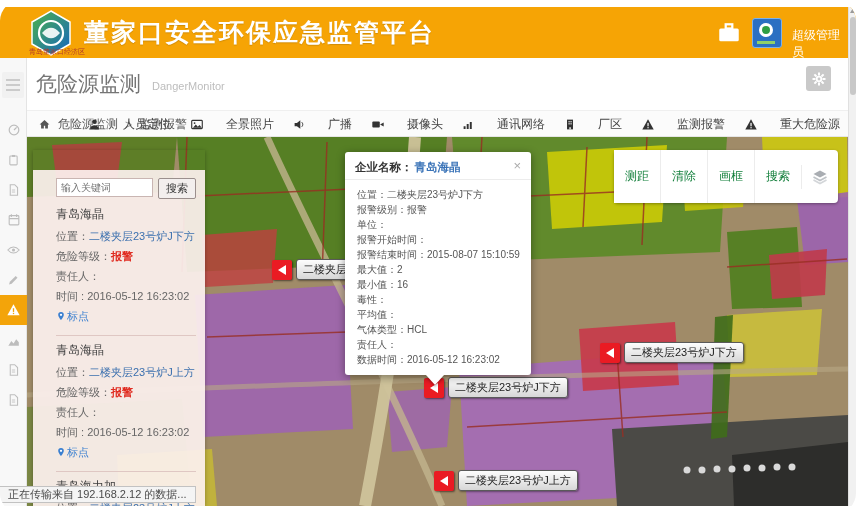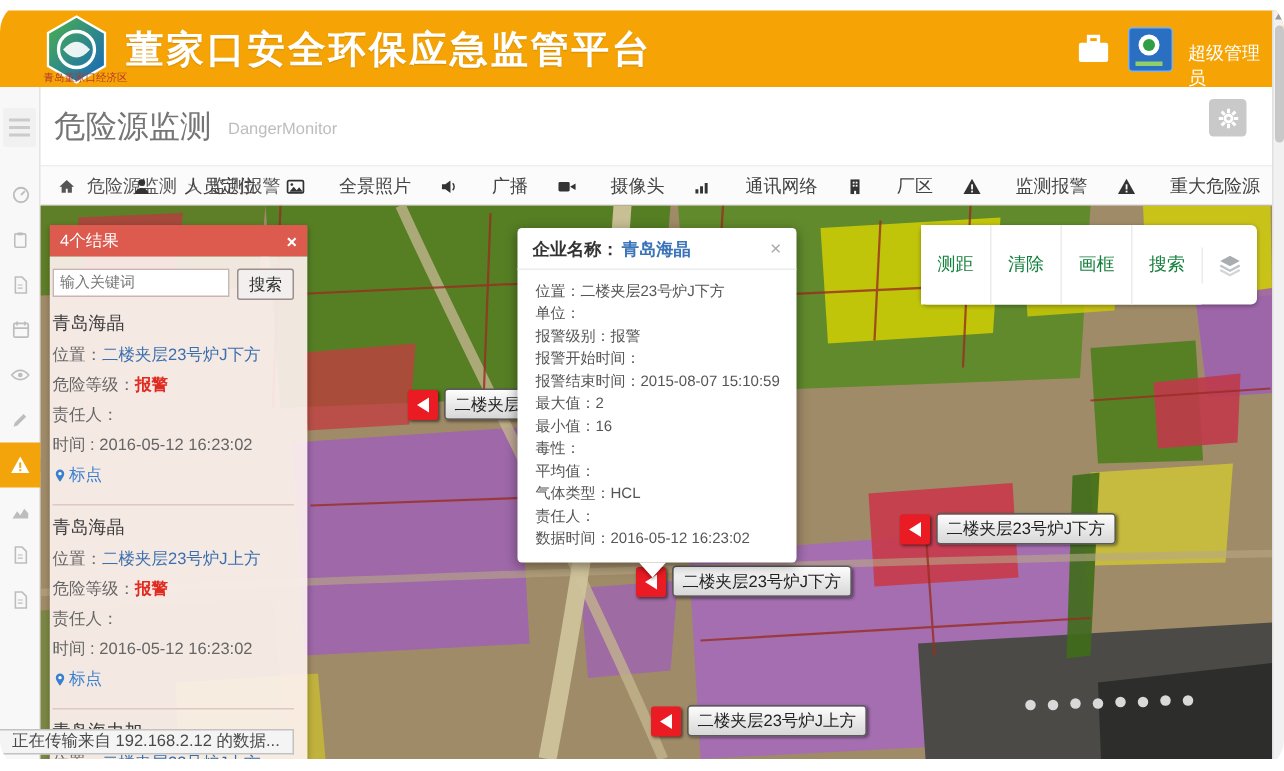--- a/index.html
+++ b/index.html
@@ -44,21 +44,21 @@
   .map-tools{position:absolute;right:10px;top:13px;background:#fff;border-radius:4px;box-shadow:0 1px 3px rgba(0,0,0,.35);display:flex;align-items:center;z-index:20;}
   .map-tools .mt-btn{border:none;background:#fff;color:#15803d;font-size:12px;padding:18px 11px;cursor:pointer;font-family:inherit;}
   .map-tools .mt-btn + .mt-btn,.map-tools .mt-layers{border-left:1px solid #ececec;}
   .mt-layers{padding:4px 9px;display:flex;align-items:center;cursor:pointer;background:#fff;border:none;}
   
   .panel{position:absolute;left:6px;top:13px;width:172px;height:356px;z-index:25;box-shadow:0 1px 4px rgba(0,0,0,.3);overflow:hidden;font-size:11px;}
   .panel-h{height:21px;background:#DD5A4E;color:#fff;display:flex;align-items:center;padding:0 7px;justify-content:space-between;}
   .panel-h .t{font-size:11px;}
   .panel-close{color:#fff;font-size:12px;cursor:pointer;line-height:1;}
   .panel-close::before{content:"×";font-weight:bold;}
-  .panel-b{background:rgba(252,240,238,0.93);height:335px;padding:8px 9px 0 2px;}
+  .panel-b{background:rgba(252,240,238,0.93);height:335px;padding:8px 9px 0 23px;margin-top:20px;}
   .searchrow{display:flex;gap:5px;margin-bottom:7px;}
   .searchrow input{flex:1;height:17px;border:1px solid #c9b5b2;background:#fff;font-size:10px;padding:0 4px;color:#333;min-width:0;font-family:inherit;}
   .searchrow button{height:21px;border:1px solid #9b8f8d;background:#f3efee;font-size:11px;color:#333;padding:0 7px;cursor:pointer;border-radius:2px;font-family:inherit;}
   .r-name{color:#3d3d3d;font-size:12px;margin:4px 0 3px 0;}
   .r-row{line-height:20px;color:#666;white-space:nowrap;}
   .r-row .blue{color:#3a6fae;}
   .r-row .red{color:#E02B20;font-weight:bold;}
   .r-mark{display:flex;align-items:center;gap:1px;color:#3a7fd0;line-height:20px;cursor:pointer;}
   .r-div{border-top:1px solid #dfc7c3;margin:9px 0 6px 0;}
   
@@ -364,24 +364,20 @@
       <button class="mt-layers">
         <svg width="18" height="16" viewBox="0 0 16 16">
           <path d="M8 1.5l6.5 3.5L8 8.5 1.5 5z" fill="#a9adb2"></path>
           <path d="M1.5 8L8 11.5 14.5 8" fill="none" stroke="#bfc3c7" stroke-width="1.6"></path>
           <path d="M1.5 11L8 14.5 14.5 11" fill="none" stroke="#d3d6d9" stroke-width="1.6"></path>
         </svg>
       </button>
     </div>
 
     <div class="panel">
-      <div class="panel-h">
-        <span class="t">4个结果</span>
-        <span class="panel-close"></span>
-      </div>
       <div class="panel-b">
         <div class="searchrow">
           <input placeholder="输入关键词" style="">
           <button>搜索</button>
         </div>
 
         <div>
           <div class="r-name">青岛海晶</div>
           <div class="r-row"><span>位置：</span><span class="blue">二楼夹层23号炉J下方</span></div>
           <div class="r-row"><span>危险等级：</span><span class="red">报警</span></div>
@@ -423,22 +419,22 @@
 
     <div class="popup">
       <div class="popup-h">
         <div>
           <span class="hl">企业名称：</span><span class="hv">青岛海晶</span>
         </div>
         <span class="popup-close"></span>
       </div>
       <div class="popup-b">
         <div class="p-row"><span>位置：</span><span>二楼夹层23号炉J下方</span></div>
+        <div class="p-row"><span>报警级别：</span><span>报警</span></div>
         <div class="p-row"><span>单位：</span><span></span></div>
-        <div class="p-row"><span>报警级别：</span><span>报警</span></div>
         <div class="p-row"><span>报警开始时间：</span><span></span></div>
         <div class="p-row"><span>报警结束时间：</span><span>2015-08-07 15:10:59</span></div>
         <div class="p-row"><span>最大值：</span><span>2</span></div>
         <div class="p-row"><span>最小值：</span><span>16</span></div>
         <div class="p-row"><span>毒性：</span><span></span></div>
         <div class="p-row"><span>平均值：</span><span></span></div>
         <div class="p-row"><span>气体类型：</span><span>HCL</span></div>
         <div class="p-row"><span>责任人：</span><span></span></div>
         <div class="p-row"><span>数据时间：</span><span>2016-05-12 16:23:02</span></div>
       </div>

